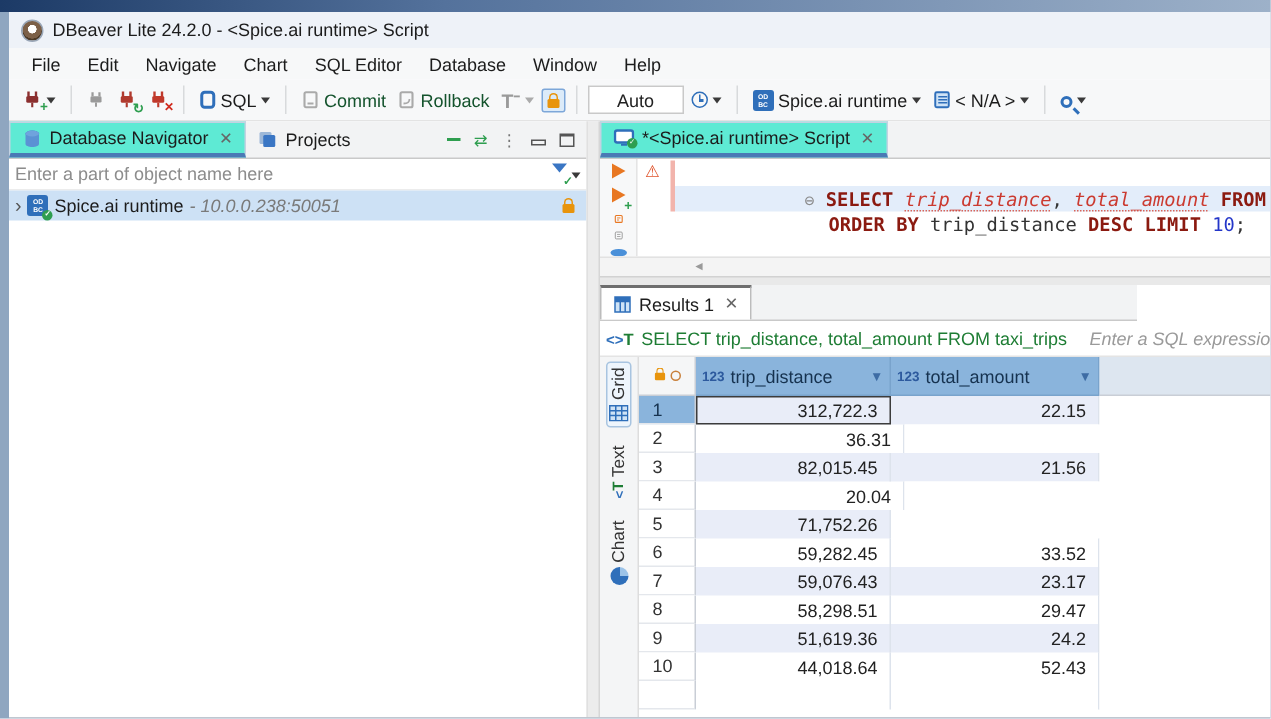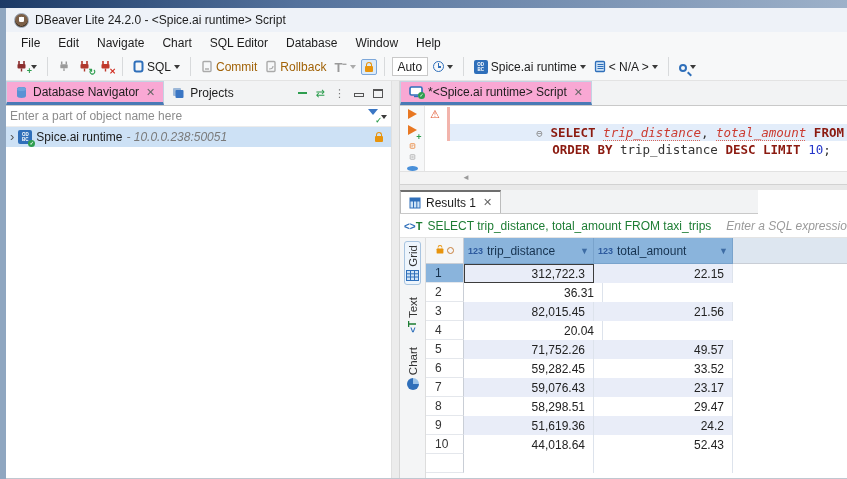--- a/index.html
+++ b/index.html
@@ -10,42 +10,42 @@
   .window{left:6px;top:8px;width:841px;height:471px;background:#fff;border-bottom:1px solid #c0c7d0;overflow:hidden}
   
   .titlebar{left:0;top:0;width:100%;height:24px;background:#eef2f8;display:flex;align-items:center;padding-left:8px;gap:6px}
   .menubar{left:0;top:24px;width:100%;height:21px;background:#f7f8f9;display:flex;align-items:center;padding-left:6px}
   .menubar span{padding:2px 9px;color:#1c1c1c}
   .toolbar{left:0;top:45px;width:100%;height:28px;background:#f7f8f9;border-bottom:1px solid #e3e3e3;display:flex;align-items:center;padding-left:6px;gap:2px;white-space:nowrap}
   .tbtn{display:inline-flex;align-items:center;gap:3px;padding:2px 3px;border-radius:2px}
   .tsep{width:1px;height:19px;background:#d8dadc;margin:0 5px;flex:0 0 auto}
   .car{display:inline-block;width:0;height:0;border:3px solid transparent;border-top:4px solid #3a3a3a;margin-top:4px}
   .car.dis{border-top-color:#ababab}
-  .graylab{color:#a16207}
-  .combo{background:#fff;border:1px solid #c9c9c9;width:36px;height:19px;display:inline-flex;align-items:center;justify-content:center;color:#222}
+  .graylab{color:#14532d}
+  .combo{background:#fff;border:1px solid #c9c9c9;width:64px;height:19px;display:inline-flex;align-items:center;justify-content:center;color:#222}
   .locktoggle{border:1px solid #7da7d9;background:#dcebf9;border-radius:2px;padding:2px 3px}
   
   .lockic{display:inline-block;width:8px;height:6px;background:#e8940c;border-radius:1px;position:relative;margin-top:4px}
   .lockic::before{content:"";position:absolute;top:-4px;left:1px;width:4px;height:4px;border:1.5px solid #e8940c;border-bottom:none;border-radius:3px 3px 0 0}
   .beaver{width:15px;height:15px;border-radius:50%;background:radial-gradient(circle at 50% 42%,#fff 28%,#7c6048 30% 62%,#4c3a28 64%);border:1px solid #9aa7b8;display:inline-block}
   .odbc{width:14px;height:14px;background:#2f6fba;border-radius:2px;color:#fff;font-size:4.5px;font-weight:bold;display:inline-flex;flex-direction:column;align-items:center;justify-content:center;line-height:5px;position:relative}
   .gcheck{position:absolute;right:-3px;bottom:-3px;width:7px;height:7px;border-radius:50%;background:#2e9e4f;color:#fff;font-size:5px;line-height:7px;text-align:center}
   .search-ic{display:inline-block;width:8px;height:8px;border:2px solid #2f6fba;border-radius:50%;position:relative;margin-top:2px}
   .search-ic::after{content:"";position:absolute;width:5px;height:2px;background:#2f6fba;transform:rotate(45deg);left:6px;top:7px}
   .clock-ic{display:inline-block;width:11px;height:11px;border:1.5px solid #2f6fba;border-radius:50%;position:relative}
   .clock-ic::after{content:"";position:absolute;left:4px;top:1px;width:1.5px;height:4px;background:#2f6fba}
   .clock-ic::before{content:"";position:absolute;left:4px;top:4px;width:3px;height:1.5px;background:#2f6fba}
   .pie-ic{display:inline-block;width:12px;height:12px;border-radius:50%;background:conic-gradient(#9cc3e8 0 25%,#2f6fba 25% 100%)}
   .warn{color:#e0552d;font-size:11px}
   .fold{color:#8a8a8a;font-size:11px}
   .tri{display:inline-block;width:0;height:0;border:5px solid transparent;border-left:9px solid #e87722;border-right:none}
   
   .tabstrip{display:flex;align-items:stretch;background:#f2f3f4;border-bottom:1px solid #c9c9c9;height:25px}
   .tab{display:flex;align-items:center;gap:5px;padding:0 8px;color:#1c1c1c}
-  .tab.active{background:#f9a8d4;border:1px solid #c3d2e2;border-bottom:3px solid #4a7ab5}
+  .tab.active{background:#5eead4;border:1px solid #c3d2e2;border-bottom:3px solid #4a7ab5}
   .tab .x{color:#666;font-size:11px;margin-left:2px}
   
   .leftpanel{left:0;top:73px;width:385px;height:398px;background:#fff}
   .filterrow{display:flex;align-items:center;height:21px;border-bottom:1px solid #ececec;padding:0 4px}
   .filterrow input{flex:1;border:none;outline:none;font:italic 12px "Liberation Sans",sans-serif;color:#b91c1c}
   .filterrow input::placeholder{color:#8c8c8c;font-style:normal}
   .funnel{width:0;height:0;border:5px solid transparent;border-top:6px solid #3a76c4;display:inline-block;position:relative}
   .treerow{display:flex;align-items:center;height:20px;background:#cde1f5;padding:0 4px;gap:4px}
   .treerow .addr{color:#7a7a7a;font-style:italic}
   .sash{left:385px;top:73px;width:9px;height:398px;background:#ececec;border-left:1px solid #e0e0e0;border-right:1px solid #d6d6d6}
@@ -397,21 +397,20 @@
           <div class="fillc"></div>
         </div>
         <div class="grow">
           <div class="rn">4</div>
           <div class="cell c2">20.04</div>
           <div class="fillc"></div>
         </div>
         <div class="grow alt">
           <div class="rn">5</div>
           <div class="cell">71,752.26</div>
-          <div class="cell c2">49.57</div>
           <div class="fillc"></div>
         </div>
         <div class="grow">
           <div class="rn">6</div>
           <div class="cell">59,282.45</div>
           <div class="cell c2">33.52</div>
           <div class="fillc"></div>
         </div>
         <div class="grow alt">
           <div class="rn">7</div>

